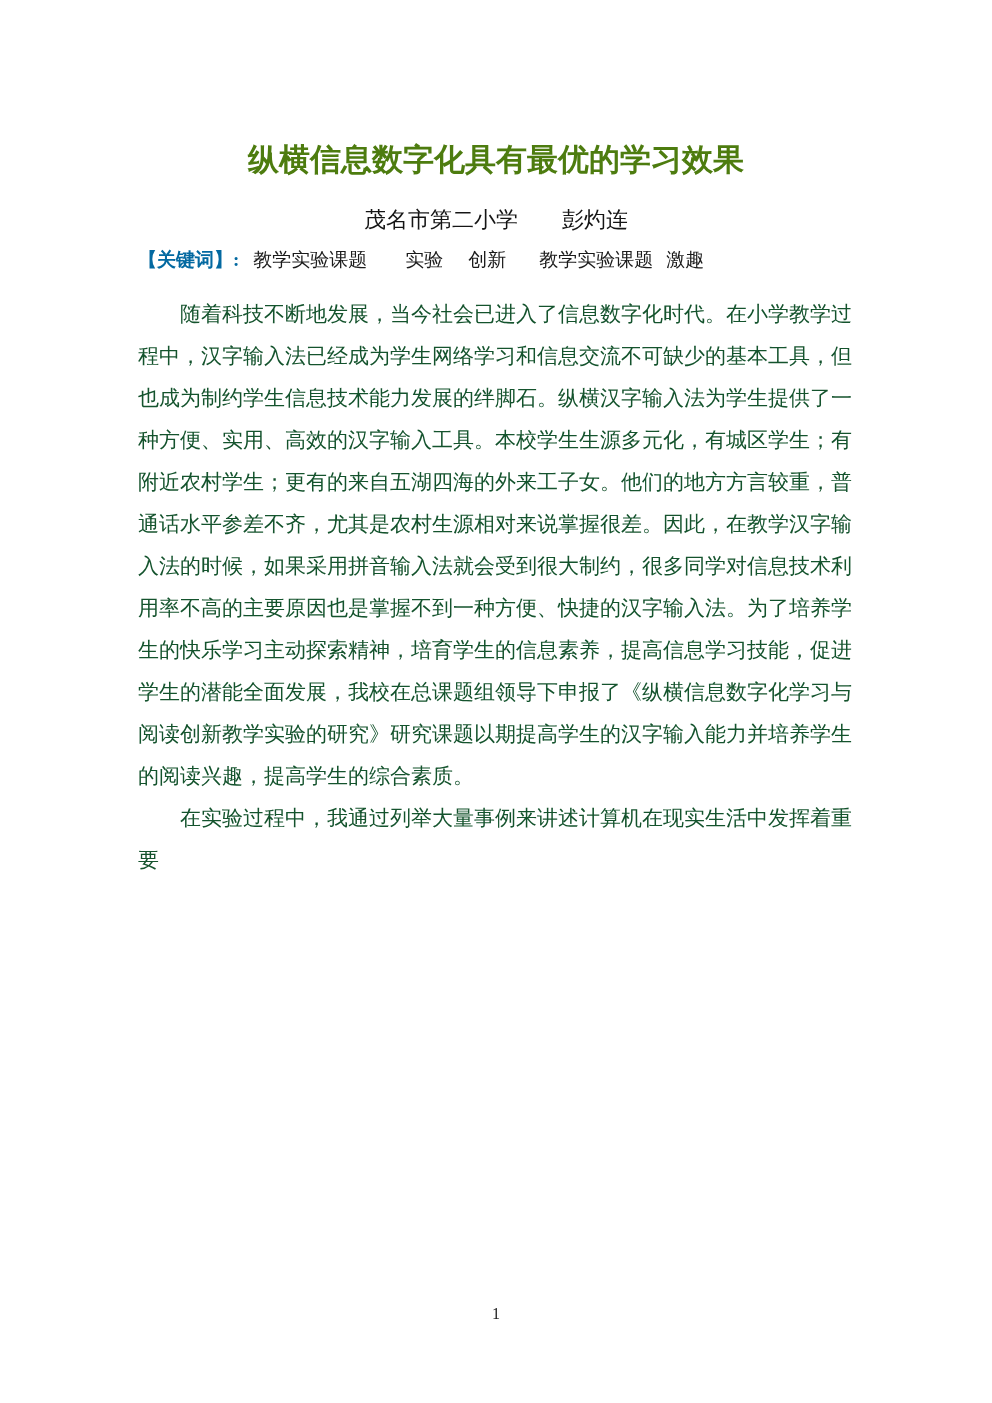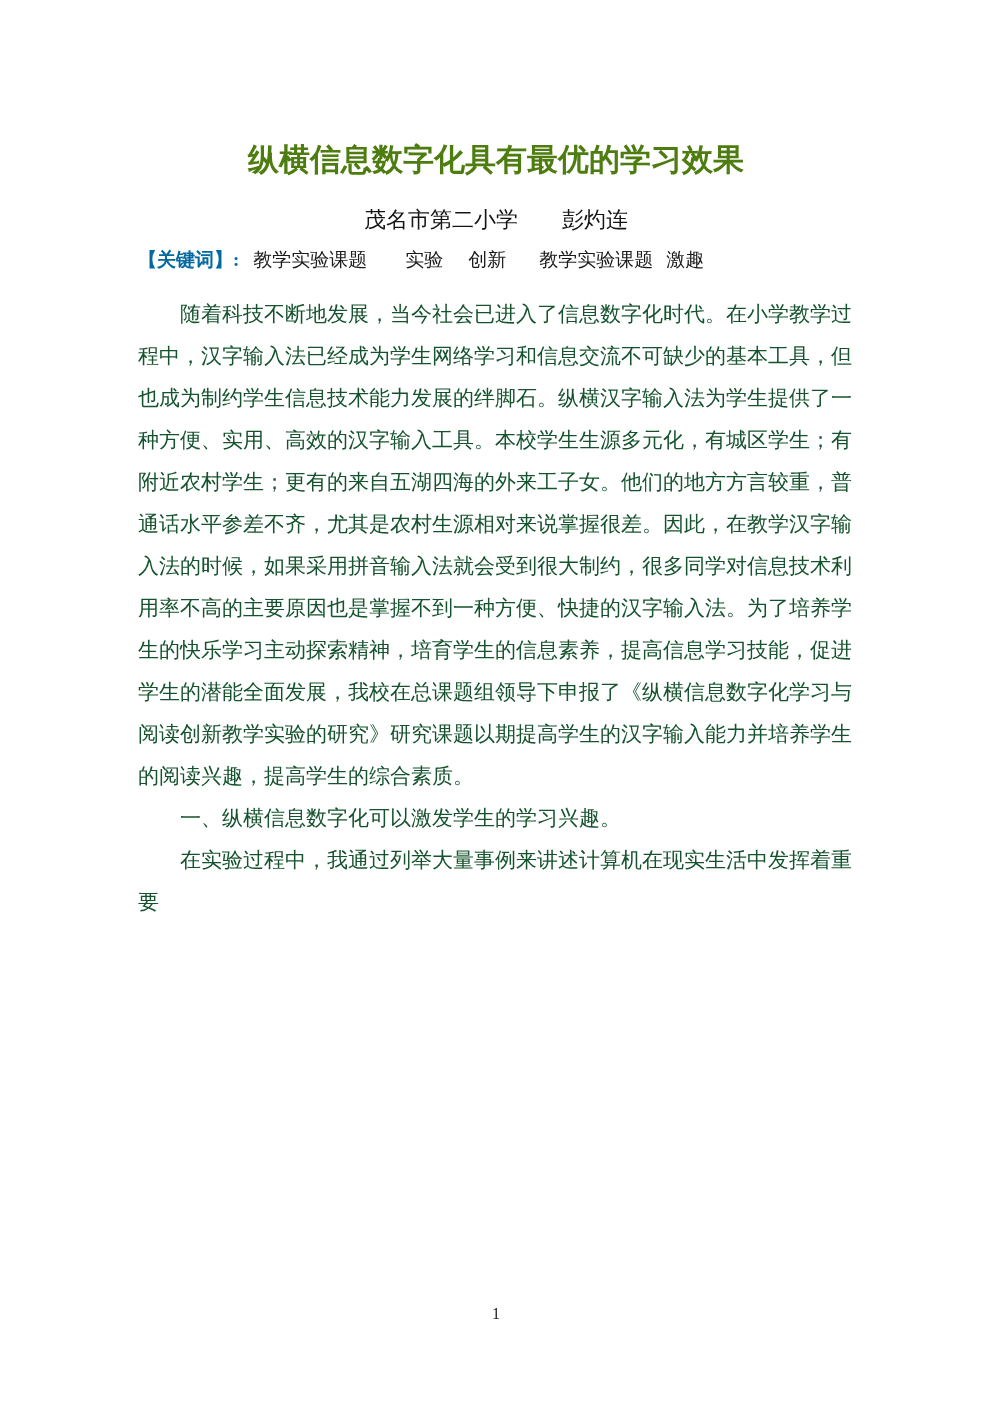--- a/index.html
+++ b/index.html
@@ -99,19 +99,18 @@
     <span class="school">茂名市第二小学</span><span>彭灼连</span>
   </div>
 
 
   <div class="keywords-row">
     <span class="kw-label">【关键词】:</span><span class="kw">教学实验课题</span><span class="kw kw-gap-lg">实验</span><span class="kw kw-gap-md">创新</span><span class="kw kw-gap-md2">教学实验课题</span><span class="kw kw-gap-sm">激趣</span>
   </div>
 
   <div class="body-block">
     <p>随着科技不断地发展，当今社会已进入了信息数字化时代。在小学教学过程中，汉字输入法已经成为学生网络学习和信息交流不可缺少的基本工具，但也成为制约学生信息技术能力发展的绊脚石。纵横汉字输入法为学生提供了一种方便、实用、高效的汉字输入工具。本校学生生源多元化，有城区学生；有附近农村学生；更有的来自五湖四海的外来工子女。他们的地方方言较重，普通话水平参差不齐，尤其是农村生源相对来说掌握很差。因此，在教学汉字输入法的时候，如果采用拼音输入法就会受到很大制约，很多同学对信息技术利用率不高的主要原因也是掌握不到一种方便、快捷的汉字输入法。为了培养学生的快乐学习主动探索精神，培育学生的信息素养，提高信息学习技能，促进学生的潜能全面发展，我校在总课题组领导下申报了《纵横信息数字化学习与阅读创新教学实验的研究》研究课题以期提高学生的汉字输入能力并培养学生的阅读兴趣，提高学生的综合素质。</p>
-    <p>一、纵横信息数字化可以激发学生的学习兴趣。</p>
     <p>在实验过程中，我通过列举大量事例来讲述计算机在现实生活中发挥着重要</p>
   </div>
 
   <div class="page-footer">1</div>
 
 </div>
 
 </body></html>

